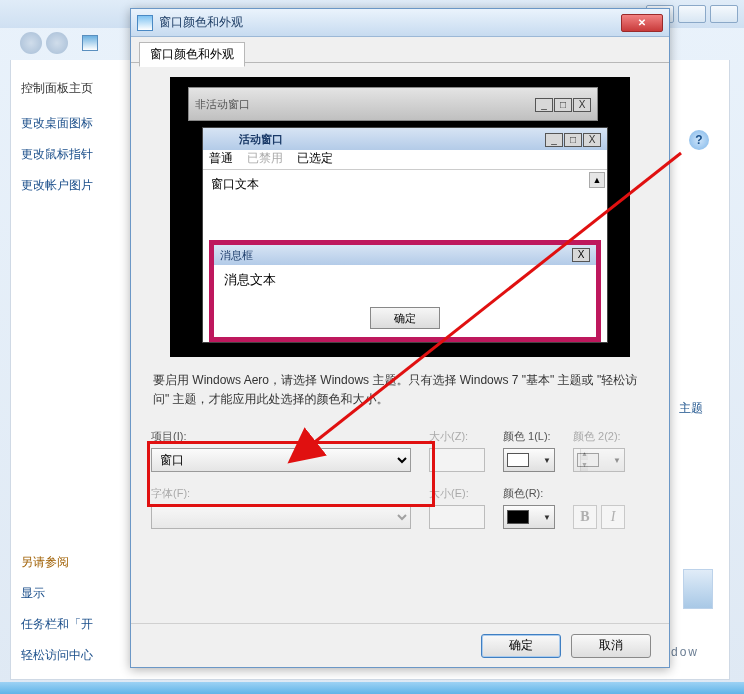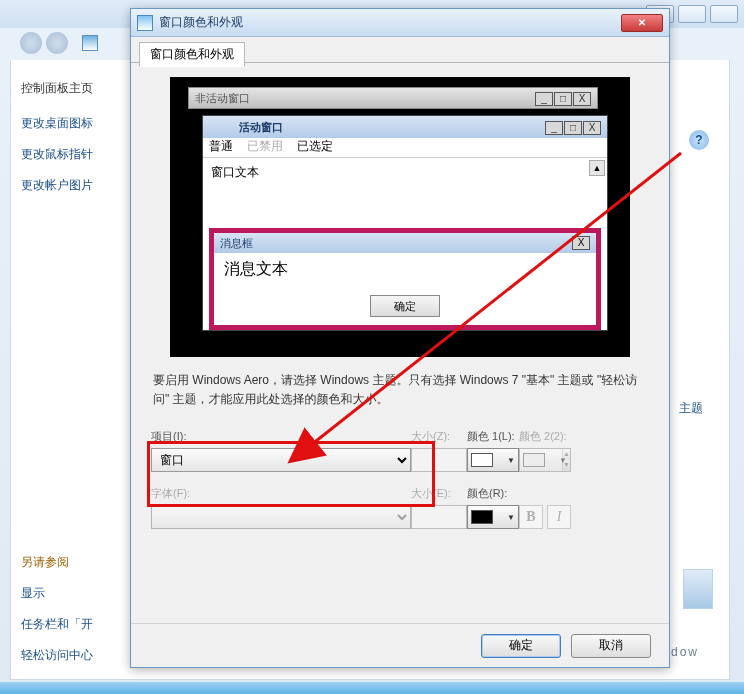--- a/index.html
+++ b/index.html
@@ -25,46 +25,46 @@
 .dlg-titlebar { height:28px; background:linear-gradient(#eaf3fc,#c7dbf0); display:flex; align-items:center; padding:0 6px; border-bottom:1px solid #9cb8d6; }
 .dlg-icon { width:16px; height:16px; background:linear-gradient(#7fc3f2,#fff); border:1px solid #4a89c4; margin-right:6px; }
 .dlg-title { flex:1; color:#1e3e66; }
 .dlg-close { width:42px; height:18px; background:linear-gradient(#f28282,#c83a3a); border:1px solid #9a2a2a; border-radius:2px; color:#fff; text-align:center; line-height:16px; font-size:10px; font-weight:bold; }
 .tab-strip { height:26px; border-bottom:1px solid #b8b8b8; padding:4px 8px 0; background:#f0f0f0; }
 .tab { display:inline-block; background:#fff; border:1px solid #b8b8b8; border-bottom:1px solid #fff; padding:3px 10px; position:relative; top:1px; }
 .dlg-body { padding:14px 20px; background:#f0f0f0; }
 
 
 .preview { width:460px; height:280px; background:#000; margin:0 auto 14px; position:relative; padding:10px 18px; }
-.inactive-win { width:410px; height:22px; background:linear-gradient(#e4e4e4,#c0c0c0); border:1px solid #888; display:flex; align-items:center; padding:4px 6px; }
+.inactive-win { width:410px; height:22px; background:linear-gradient(#e4e4e4,#c0c0c0); border:1px solid #888; display:flex; align-items:center; padding:16px 6px; }
 .win-title { flex:1; color:#555; font-size:11px; }
 .win-btns span { display:inline-block; width:18px; height:14px; border:1px solid #555; background:#d8d8d8; margin-left:1px; font-size:10px; text-align:center; line-height:12px; color:#333; }
 .active-win { margin-top:6px; margin-left:14px; width:406px; border:1px solid #444; background:#fff; }
 .active-titlebar { height:22px; background:linear-gradient(#d7e4f4,#b3cbe8); display:flex; align-items:center; padding:0 6px; }
 .active-titlebar .win-title { color:#1a3a68; font-weight:bold;margin-left:30px; }
 .active-menubar { height:20px; border-bottom:1px solid #ccc; padding:0 6px; display:flex; align-items:flex-start; gap:14px; font-size:11px; }
 .active-menubar .disabled { color:#aaa; }
 .active-content { height:66px; padding:6px 8px; position:relative; }
 .scroll-up { position:absolute; right:2px; top:2px; width:16px; height:16px; background:#e6e6e6; border:1px solid #aaa; text-align:center; line-height:14px; font-size:9px; }
 .msgbox { margin:4px 6px 0; border:5px solid #be185d; background:#fff; }
 .msgbox-title { height:20px; background:linear-gradient(#d7e4f4,#b3cbe8); display:flex; align-items:center; padding:0 6px; }
 .msgbox-title span:first-child { flex:1; font-size:11px; color:#1a3a68; }
 .msgbox-title .x { width:18px; height:14px; border:1px solid #555; background:#d8d8d8; text-align:center; line-height:12px; font-size:10px; }
-.msgbox-body { padding:6px 10px; height:38px; font-size:16px; }
+.msgbox-body { padding:6px 10px; height:38px; font-size:13px; }
 .msgbox-btns { text-align:center; padding:4px 0 8px; }
 .msgbox-btns button { width:70px; height:22px; background:linear-gradient(#f6f6f6,#dcdcdc); border:1px solid #888; font-size:11px; }
 
 .desc { color:#333; line-height:1.6; margin-bottom:20px; padding:0 2px; }
 
 
 .red-box { position:absolute; border:3px solid #e01010; }
 .arrow-svg { position:absolute; left:150px; top:76px; pointer-events:none; }
 
 
-.ctrl-row { display:flex; align-items:flex-end; margin-bottom:14px; }
+.ctrl-row { display:flex; align-items:flex-end; gap:18px; margin-bottom:14px; }
 .ctrl-col { display:flex; flex-direction:column; }
 .ctrl-col label { color:#555; font-size:11px; margin-bottom:4px; }
 .ctrl-col.disabled label { color:#aaa; }
 select.big { width:260px; height:24px; background:linear-gradient(#fbfbfb,#e5e5e5); border:1px solid #9a9a9a; padding:0 4px; }
 .spin { width:56px; height:24px; border:1px solid #bcbcbc; background:#f3f3f3; display:flex; }
 .spin input { flex:1; border:none; background:transparent; padding:0 4px; font-size:11px; color:#555; }
 .spin .spinbtn { width:16px; display:flex; flex-direction:column; }
 .spin .spinbtn div { flex:1; border-left:1px solid #bcbcbc; background:linear-gradient(#f0f0f0,#d8d8d8); text-align:center; font-size:7px; line-height:10px; color:#666; }
 .color-combo { width:52px; height:24px; border:1px solid #8a8a8a; background:linear-gradient(#fcfcfc,#e0e0e0); display:flex; align-items:center; padding:0 3px; }
 .swatch { width:22px; height:14px; border:1px solid #555; }

